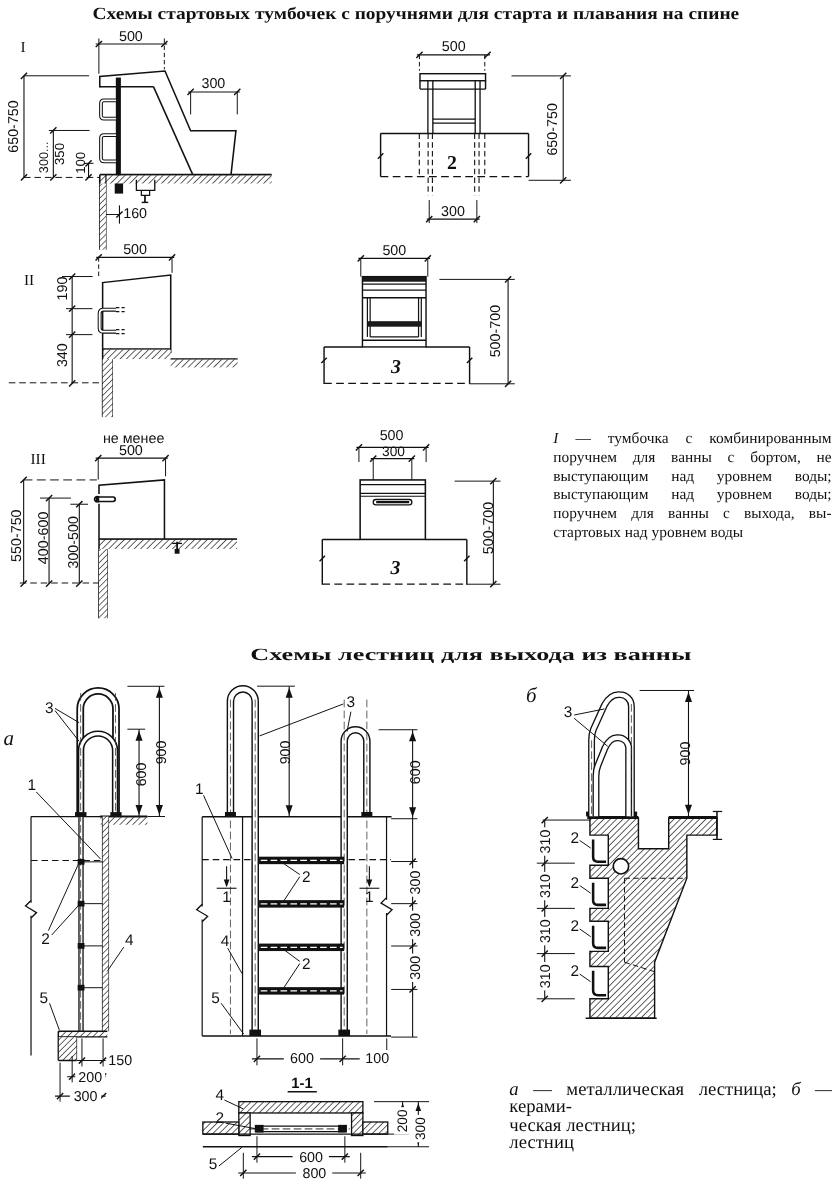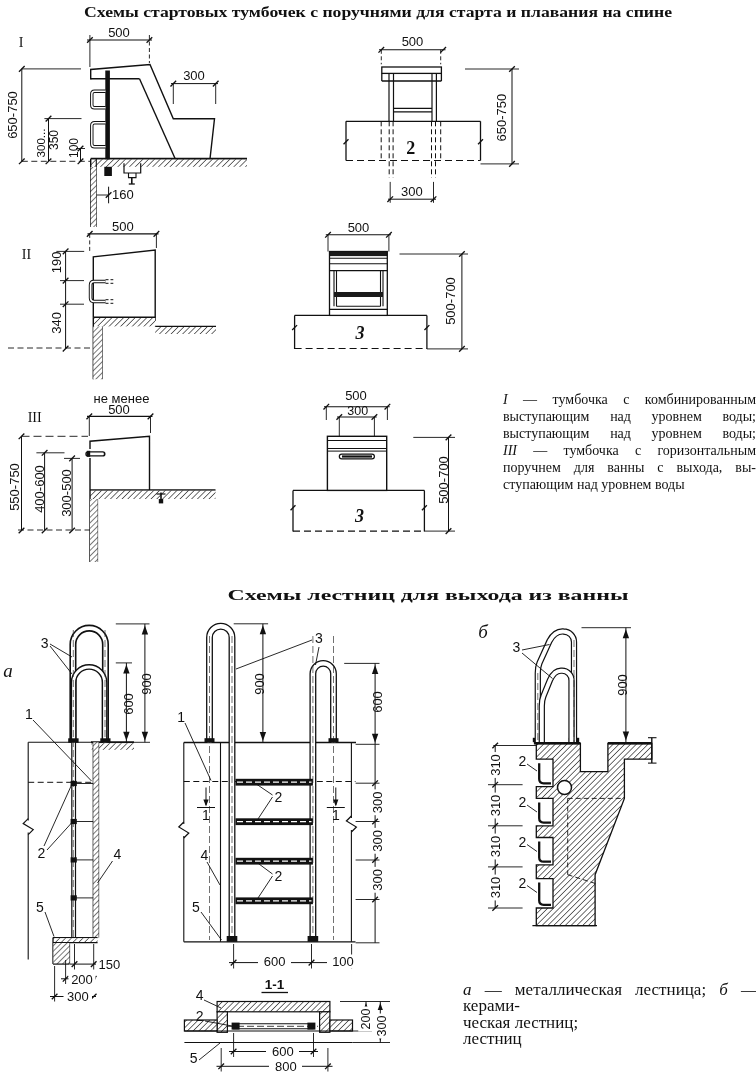--- a/index.html
+++ b/index.html
@@ -515,22 +515,22 @@
     <line x1="527" y1="764" x2="537" y2="771" stroke="#111" stroke-width="0.9"></line>
     <text x="522.5" y="807" font-family="Liberation Sans, sans-serif" font-size="14" font-weight="normal" font-style="normal" text-anchor="middle" fill="#111">2</text>
     <line x1="527" y1="805" x2="537" y2="812" stroke="#111" stroke-width="0.9"></line>
     <text x="522.5" y="846.5" font-family="Liberation Sans, sans-serif" font-size="14" font-weight="normal" font-style="normal" text-anchor="middle" fill="#111">2</text>
     <line x1="527" y1="844.5" x2="537" y2="851.5" stroke="#111" stroke-width="0.9"></line>
     <text x="522.5" y="887.5" font-family="Liberation Sans, sans-serif" font-size="14" font-weight="normal" font-style="normal" text-anchor="middle" fill="#111">2</text>
     <line x1="527" y1="885.5" x2="537" y2="892.5" stroke="#111" stroke-width="0.9"></line>
   </svg>
 <div class="t" style="left:503px;top:391px;width:253px;font-size:14px;line-height:17.1px;">
     <div class="j"><i>I</i> — тумбочка с комбинированным</div>
+    <div class="j">поручнем для ванны с бортом, не</div>
     <div class="j">выступающим над уровнем воды;</div>
     <div class="j">выступающим над уровнем воды;</div>
-    <div class="j"><i>III</i> — тумбочка с горизонтальным</div>
     <div class="j">поручнем для ванны с выхода, вы-</div>
-    <div>ступающим над уровнем воды</div>
+    <div>стартовых над уровнем воды</div>
   </div>
 <div class="t" style="left:463px;top:982px;width:295px;font-size:17px;line-height:16.4px;">
     <div class="j"><i>а</i> — металлическая лестница; <i>б</i> — керами-</div>
     <div>ческая лестниц;</div>
     <div>лестниц</div>
   </div>
 </body></html>

